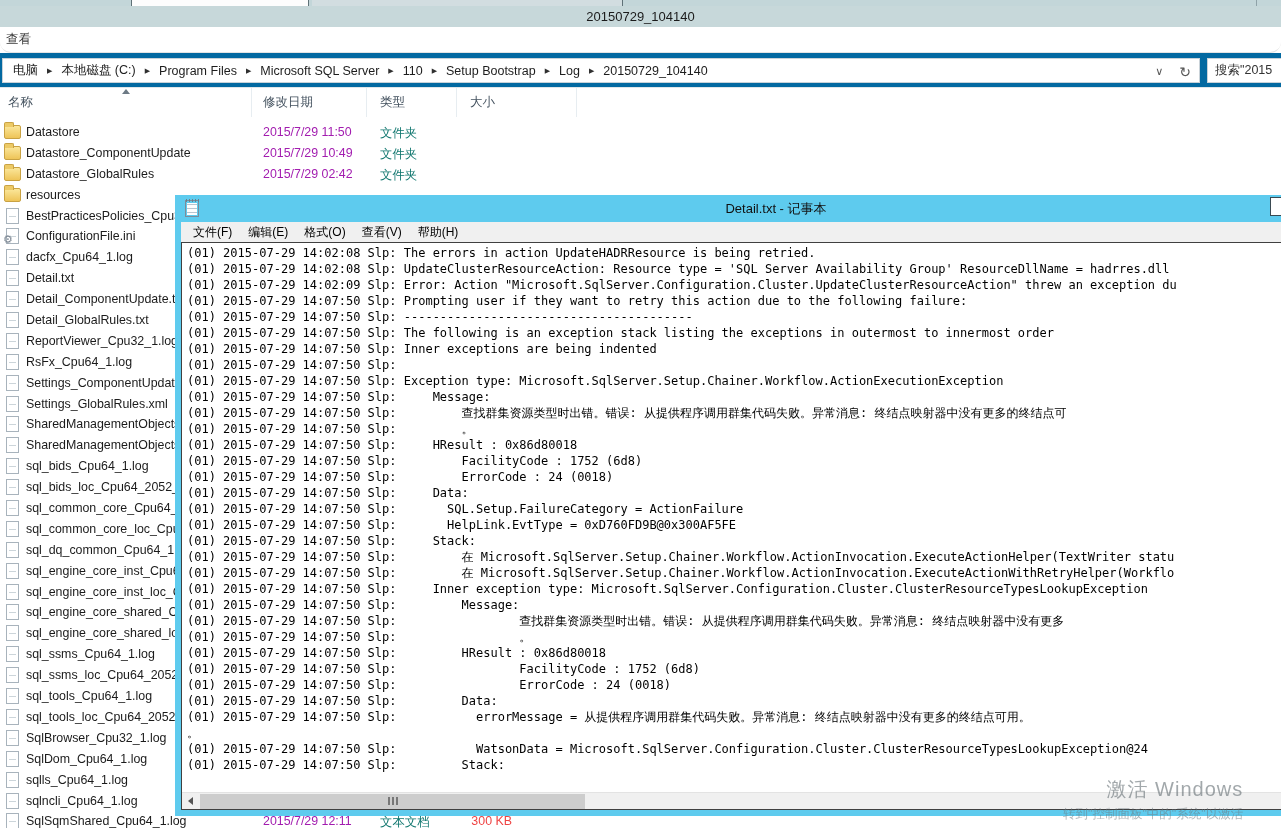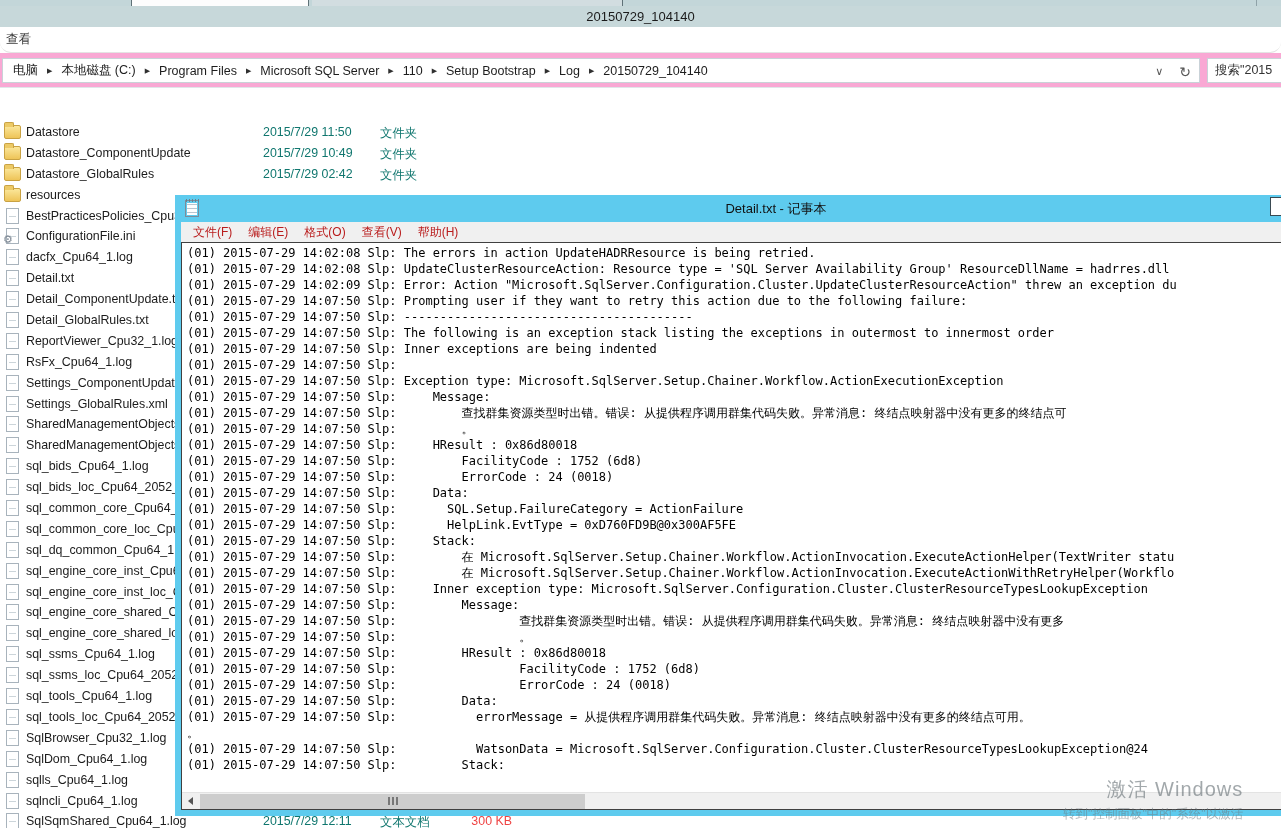--- a/index.html
+++ b/index.html
@@ -12,21 +12,21 @@
   .strip-seg1 { position:absolute; left:131px; top:0; width:178px; height:6px; background:#fdfdfd; border-left:1px solid #5f7177; border-right:1px solid #5f7177; }
   .strip-seg2 { position:absolute; left:312px; top:0; width:311px; height:6px; background:#d2dde0; border-right:1px solid #5f7177; }
   .strip-line { position:absolute; top:0; width:1px; height:6px; background:#8fa2a8; }
   .titlebar { position:absolute; left:0; top:6px; width:1281px; height:21px; background:#c7d8da;
               display:flex; align-items:center; justify-content:center;
               font-size:13px; color:#1b1b1b; }
   .menurow { position:absolute; left:0; top:27px; width:1281px; height:26px; background:#fff;
              border-bottom:1px solid #e4e4e4; display:flex; align-items:center;border-radius:11px; }
   .view-tab { font-size:12.5px; color:#3b3b3b; padding:0 6px; }
 
-  .addrrow { position:absolute; left:0; top:53px; width:1281px; height:35px; background:#f9a8d4;
+  .addrrow { position:absolute; left:0; top:53px; width:1281px; height:35px; background:#0369a1;
              border-bottom:1px solid #e0e6e9; }
   .addrbox { position:absolute; left:2px; top:5px; width:1198px; height:25px;
              border:1px solid #c9d2d8; background:#fff; display:flex; align-items:center; }
   .crumbs { display:flex; align-items:center; padding-left:6px; font-size:12.5px; color:#1d1d1d; white-space:nowrap; overflow:hidden; }
   .crumb { padding:2px 4px; cursor:default; }
   .crumb-sep { font-size:7px; color:#303030; padding:0 5px; }
   .addr-icons { position:absolute; right:8px; top:0; height:25px; display:flex; align-items:center; gap:16px; color:#555; }
   .dd-ic { font-size:11px; }
   .rf-ic { font-size:14px; }
   .searchbox { position:absolute; left:1207px; top:5px; width:80px; height:25px;
@@ -50,37 +50,37 @@
   .ic { position:absolute; left:4px; top:3px; width:17px; height:14px; }
   .k-folder { background:linear-gradient(180deg,#fbe79b 0%,#eec458 100%); border:1px solid #c9a243; border-radius:2px; }
   .k-folder::before { content:""; position:absolute; left:-1px; top:-4px; width:8px; height:4px;
                       background:#edca66; border:1px solid #c9a243; border-bottom:none; border-radius:2px 2px 0 0; }
   .k-file, .k-ini { left:6px; top:2px; width:13px; height:16px; background:#fff; border:1px solid #a8b3bc;
             background-image:repeating-linear-gradient(180deg, transparent 0 4px, #ccd5da 4px 5px);
             background-position:0 3px; background-size:9px 100%; background-repeat:repeat-y; background-clip:content-box;
             padding:2px; }
   .k-ini::after { content:"⚙"; position:absolute; left:-4px; bottom:-3px; font-size:11px; color:#7d8894; }
   .fname { position:absolute; left:26px; top:3px; white-space:nowrap; }
-  .fdate { position:absolute; left:263px; top:3px; color:#0f766e; white-space:nowrap; }
+  .fdate { position:absolute; left:263px; top:3px; color:#a21caf; white-space:nowrap; }
   .ftype { position:absolute; left:380px; top:3px; color:#0f766e; white-space:nowrap; }
   .fsize { position:absolute; left:437px; top:3px; width:75px; text-align:right; color:#ef4444; white-space:nowrap; }
 
   
   #notepad { position:absolute; left:175px; top:195px; width:1202px; height:621px; background:#5ecbee; }
   .np-title { position:relative; height:27px; display:flex; align-items:center; }
   .np-ico { position:absolute; left:10px; top:5px; width:14px; height:17px; background:#fefefe; border:1px solid #7d8c99;
             background-image:repeating-linear-gradient(180deg, transparent 0 3px, #b9c6d0 3px 4px);
             background-clip:content-box; padding:2px 1px 1px 1px; }
   .np-ico::before { content:""; position:absolute; left:0; top:-2px; width:14px; height:3px;
             background:repeating-linear-gradient(90deg,#6f7d88 0 1px, transparent 1px 3px); }
   .np-title-text { width:100%; text-align:center; font-size:13px; color:#111; }
   .np-caption-frag { position:absolute; left:1095px; top:2px; width:92px; height:19px; background:#fff;
                      border:1px solid #3a4a52; }
   .np-menubar { margin-left:6px; height:20px; background:#f0f0f0; display:flex; align-items:center; padding-left:4px; }
-  .np-menu-item { font-size:12px; color:#b91c1c; padding:0 8px; }
+  .np-menu-item { font-size:12px; color:#000000; padding:0 8px; }
   .np-body { position:absolute; left:6px; top:47px; right:0; bottom:6px; background:#fff;
              border:1px solid #404040; overflow:hidden; }
   .np-log { position:absolute; left:5px; top:2px; right:0; bottom:17px; overflow:hidden;
             font-family:"DejaVu Sans Mono", monospace; font-size:12px; line-height:16px;
             white-space:pre; color:#000; }
   .np-hscroll { position:absolute; left:0; right:0; bottom:0; height:17px; background:#f0f0f0;
                 border-top:1px solid #e3e3e3; display:flex; align-items:center; }
   .np-sbtn { width:17px; height:17px; display:flex; align-items:center; justify-content:center; background:#f0f0f0; flex:0 0 auto; }
   .np-sbtn .tri { width:0; height:0; border-top:4px solid transparent; border-bottom:4px solid transparent; border-right:5px solid #555; }
   .np-thumb { margin-left:1px; width:385px; height:15px; background:#cdcdcd; flex:0 0 auto;
@@ -130,20 +130,29 @@
           <span class="crumb">20150729_104140</span>
         </div>
       <div class="addr-icons">
         <span class="dd-ic">∨</span>
         <span class="rf-ic">↻</span>
       </div>
     </div>
     <div class="searchbox">搜索"2015</div>
   </div>
 
+  <div class="headers">
+    <div class="hcell hc-name">
+      <span>名称</span>
+      <div class="sort-asc"></div>
+    </div>
+    <div class="hcell hc-date">修改日期</div>
+    <div class="hcell hc-type">类型</div>
+    <div class="hcell hc-size">大小</div>
+  </div>
 
   <div class="filelist" id="filelist">
   <div class="frow">
     <div class="ic k-folder"></div>
     <span class="fname">Datastore</span>
     <span class="fdate">2015/7/29 11:50</span>
     <span class="ftype">文件夹</span>
     <span class="fsize"></span>
   </div>
 

